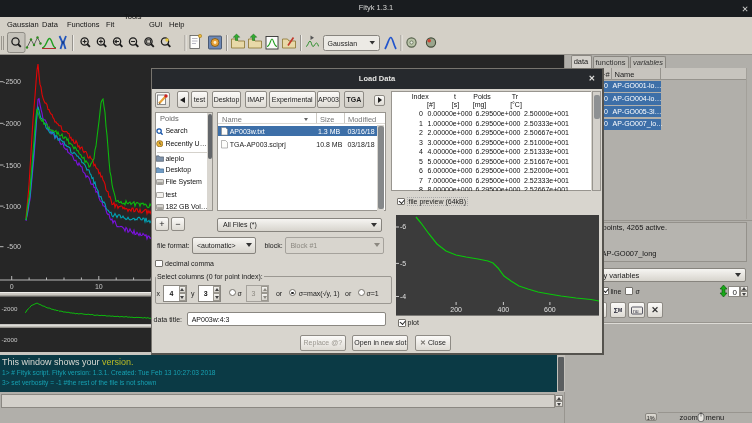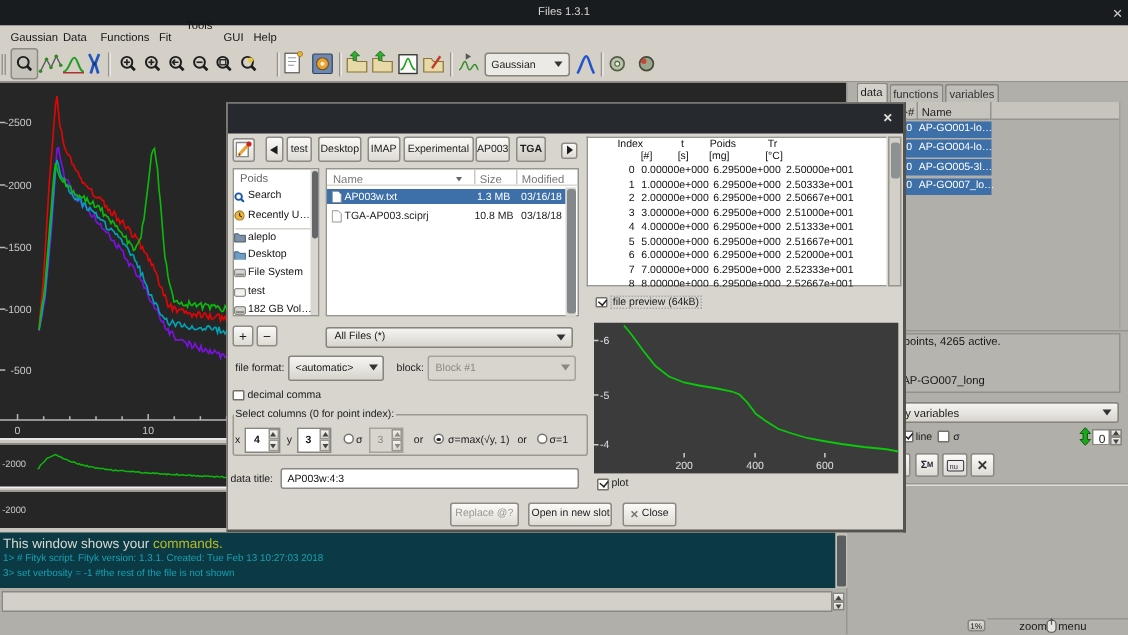--- a/index.html
+++ b/index.html
@@ -6,21 +6,21 @@
 .abs{position:absolute;}
 .btn{position:absolute;background:linear-gradient(#fbfaf8,#dedbd4);border:1px solid #8e8b85;border-radius:2px;display:flex;align-items:center;justify-content:center;color:#1c1c1c;}
 .ck{position:absolute;width:7.5px;height:7.5px;background:#fff;border:1px solid #75726c;border-radius:1px;}
 .ck.on::after{content:"";position:absolute;left:0.5px;top:0px;width:4px;height:2.5px;border-left:1.6px solid #222;border-bottom:1.6px solid #222;transform:rotate(-50deg);}
 .radio{position:absolute;width:7px;height:7px;background:#fff;border:1px solid #75726c;border-radius:50%;}
 .radio.on::after{content:"";position:absolute;left:1.4px;top:1.4px;width:2.8px;height:2.8px;border-radius:50%;background:#222;}
 .combo{position:absolute;background:linear-gradient(#f6f5f2,#d7d4cd);border:1px solid #87847e;border-radius:2px;}
 .carrow{position:absolute;width:0;height:0;border-left:3px solid transparent;border-right:3px solid transparent;border-top:4px solid #333;}
 </style></head><body>
 <div class="abs" style="left:0;top:0;width:752px;height:17px;background:#191c1f;"></div>
-<div class="abs" style="left:0;top:3px;width:752px;text-align:center;font-size:7.5px;color:#d8d8d6;">Files 1.3.1</div>
+<div class="abs" style="left:0;top:3px;width:752px;text-align:center;font-size:7.5px;color:#d8d8d6;">Fityk 1.3.1</div>
 <div class="abs" style="left:741.5px;top:3.5px;font-size:8.5px;color:#cfcfcd;">✕</div>
 <div class="abs" style="left:0;top:17px;width:752px;height:15px;background:#d4d0c7;"></div>
 <div class="abs" style="left:7px;top:20px;font-size:7.5px;color:#141414;">Gaussian</div>
 <div class="abs" style="left:42px;top:20px;font-size:7.5px;color:#141414;">Data</div>
 <div class="abs" style="left:67px;top:20px;font-size:7.5px;color:#141414;">Functions</div>
 <div class="abs" style="left:106px;top:20px;font-size:7.5px;color:#141414;">Fit</div>
 <div class="abs" style="left:124px;top:12px;font-size:7.5px;color:#141414;">Tools</div>
 <div class="abs" style="left:149px;top:20px;font-size:7.5px;color:#141414;">GUI</div>
 <div class="abs" style="left:169px;top:20px;font-size:7.5px;color:#141414;">Help</div>
 <div class="abs" style="left:0;top:32px;width:752px;height:23px;background:#d4d0c7;border-bottom:1px solid #96938d;"></div>
@@ -159,21 +159,21 @@
     <rect x="0" y="269.5" width="564" height="3.5" fill="#c9c6c0"></rect>
     <line x1="0" y1="270" x2="564" y2="270" stroke="#f2f1ee"></line>
     <line x1="0" y1="272.4" x2="564" y2="272.4" stroke="#8d8a84"></line>
     <rect x="0" y="273" width="564" height="24" fill="#262626"></rect>
     <text x="1.5" y="287" font-size="6.2" fill="#c8c8c8">-2000</text>
     <rect x="0" y="297" width="564" height="3" fill="#c9c6c0"></rect>
   </svg>
 <div class="abs" style="left:564px;top:55px;width:188px;height:368px;background:#b1afaa;border-left:1px solid #98958f;"></div>
 <div class="abs" style="left:570.5px;top:54.5px;width:21px;height:13.5px;background:#d4d1cb;border:1px solid #8a8781;border-bottom:none;border-radius:2px 2px 0 0;text-align:center;font-size:7.5px;padding-top:1.5px;">data</div>
 <div class="abs" style="left:592.5px;top:55.5px;width:36px;height:12.5px;background:#c0beb8;border:1px solid #8a8781;border-bottom:none;border-radius:2px 2px 0 0;text-align:center;font-size:7.5px;padding-top:1px;color:#333;">functions</div>
-<div class="abs" style="left:630px;top:55.5px;width:36px;height:12.5px;background:#c0beb8;border:1px solid #8a8781;border-bottom:none;border-radius:2px 2px 0 0;text-align:center;font-size:7.5px;padding-top:1px;color:#333;">variables</div>
+<div class="abs" style="left:630px;top:55.5px;width:36px;height:12.5px;background:#c0beb8;border:1px solid #8a8781;border-bottom:none;border-radius:2px 2px 0 0;text-align:center;font-size:7.5px;padding-top:1px;color:#333;font-style:italic;">variables</div>
 <div class="abs" style="left:565px;top:68px;width:181px;height:11.5px;background:#c7c4be;border-bottom:1px solid #96938d;"></div>
 <div class="abs" style="left:601px;top:69.5px;font-size:7.5px;color:#222;">+#</div>
 <div class="abs" style="left:614.5px;top:69.5px;font-size:7.5px;color:#222;">Name</div>
 <div class="abs" style="left:610.5px;top:68px;width:1px;height:11.5px;background:#96938d;"></div>
 <div class="abs" style="left:660px;top:68px;width:1px;height:11.5px;background:#96938d;"></div>
 <div class="abs" style="left:566px;top:80.7px;width:94.5px;height:11.3px;background:#3d6fa8;"></div>
 <div class="abs" style="left:598px;top:82.3px;width:10px;text-align:right;font-size:7px;color:#fff;">0</div>
 <div class="abs" style="left:612.5px;top:82.3px;font-size:7px;color:#fff;white-space:nowrap;">AP-GO001-lo…</div>
 <div class="abs" style="left:566px;top:93.4px;width:94.5px;height:11.3px;background:#3d6fa8;"></div>
 <div class="abs" style="left:598px;top:95.0px;width:10px;text-align:right;font-size:7px;color:#fff;">0</div>
@@ -209,41 +209,42 @@
 <div class="btn" style="left:628px;top:302px;width:17px;height:16px;">
     <svg width="12" height="9" viewBox="0 0 12 9">
       <rect x="0.5" y="1" width="11" height="7" rx="1" fill="none" stroke="#334" stroke-width="0.8"></rect>
       <text x="2" y="6.5" font-size="5" fill="#334">nu</text>
     </svg>
   </div>
 <div class="btn" style="left:647px;top:302px;width:16px;height:16px;font-size:9px;font-weight:bold;color:#333;">✕</div>
 <div class="abs" style="left:565px;top:322px;width:187px;height:1px;background:#98958f;"></div>
 <div class="abs" style="left:565px;top:323px;width:187px;height:1px;background:#dddbd6;"></div>
 <div class="abs" style="left:0;top:355px;width:557px;height:37px;background:#0b3a45;"></div>
-<div class="abs" style="left:2px;top:356.8px;font-size:9px;color:#d9d9d3;white-space:nowrap;">This window shows your <span style="color:#b9ba25;">commands.</span></div>
+<div class="abs" style="left:2px;top:356.8px;font-size:9px;color:#d9d9d3;white-space:nowrap;">This window shows your <span style="color:#b9ba25;">version.</span></div>
 <div class="abs" style="left:2px;top:368.8px;font-size:6.6px;color:#16a1b2;white-space:nowrap;">1&gt; # Fityk script. Fityk version: 1.3.1. Created: Tue Feb 13 10:27:03 2018</div>
 <div class="abs" style="left:2px;top:378.8px;font-size:6.6px;color:#16a1b2;white-space:nowrap;">3&gt; set verbosity = -1 #the rest of the file is not shown</div>
 <div class="abs" style="left:557px;top:355px;width:8px;height:37px;background:#c3c0ba;"></div>
 <div class="abs" style="left:558px;top:356.5px;width:6px;height:34px;background:#5b5e60;border-radius:1px;"></div>
 <div class="abs" style="left:1px;top:393.5px;width:554px;height:14px;background:#d3d0ca;border:1px solid #8b8882;"></div>
 <div class="abs" style="left:555px;top:395px;width:8px;height:6px;background:linear-gradient(#f3f2ef,#d5d2cb);border:1px solid #8a8781;"></div>
 <div class="abs" style="left:555px;top:401px;width:8px;height:6px;background:linear-gradient(#f3f2ef,#d5d2cb);border:1px solid #8a8781;"></div>
 <div class="abs" style="left:557px;top:397px;width:0;height:0;border-left:2px solid transparent;border-right:2px solid transparent;border-bottom:3px solid #444;"></div>
 <div class="abs" style="left:557px;top:403px;width:0;height:0;border-left:2px solid transparent;border-right:2px solid transparent;border-top:3px solid #444;"></div>
 <div class="abs" style="left:644.5px;top:412.5px;width:12.5px;height:8.5px;background:linear-gradient(#dedbd4,#c0bdb6);border:1px solid #8a8781;border-radius:2px;font-size:5.5px;text-align:center;color:#222;line-height:8px;">1%</div>
 <div class="abs" style="left:658px;top:411.5px;width:94px;height:1px;background:#98958f;"></div>
 <div class="abs" style="left:679.5px;top:413px;font-size:7.5px;color:#1b1b1b;">zoom</div>
 <svg class="abs" style="left:696.5px;top:412px;" width="8" height="10" viewBox="0 0 8 10">
     <rect x="1" y="1.5" width="6" height="8" rx="2.5" fill="#e8e6e1" stroke="#555" stroke-width="0.8"></rect>
     <line x1="4" y1="1.5" x2="4" y2="4.5" stroke="#555" stroke-width="0.8"></line>
     <path d="M4,0 l1.6,2 h-3.2 z" fill="#555"></path>
   </svg>
 <div class="abs" style="left:705.5px;top:413px;font-size:7.5px;color:#1b1b1b;">menu</div>
 <div class="abs" style="left:151px;top:68px;width:453px;height:287px;background:#d8d5ce;border:1px solid #77746e;border-right:2px solid #55534e;border-bottom:2px solid #55534e;z-index:10;">
     <div class="abs" style="left:0;top:0;width:450px;height:20px;background:#26292d;"></div>
+    <div class="abs" style="left:0;top:5px;width:450px;text-align:center;font-size:7.5px;font-weight:bold;color:#e6e6e4;">Load Data</div>
     <div class="abs" style="left:436.5px;top:4.5px;font-size:8px;font-weight:bold;color:#e0e0de;">✕</div>
     <div class="btn" style="left:2.5px;top:22.5px;width:15px;height:16.5px;">
       <svg width="11" height="11" viewBox="0 0 11 11">
         <rect x="0.5" y="1" width="8" height="9.5" fill="#fdfdfc" stroke="#888"></rect>
         <line x1="2" y1="9.5" x2="8.5" y2="2.5" stroke="#e8a23a" stroke-width="2.2"></line>
         <circle cx="9" cy="2" r="1.7" fill="#cc2222"></circle>
         <path d="M2,9.8 l1.5,-0.4 l-1.1,-1 z" fill="#333"></path>
       </svg>
     </div>
     <div class="btn" style="left:24.5px;top:22px;width:12.5px;height:17px;">

